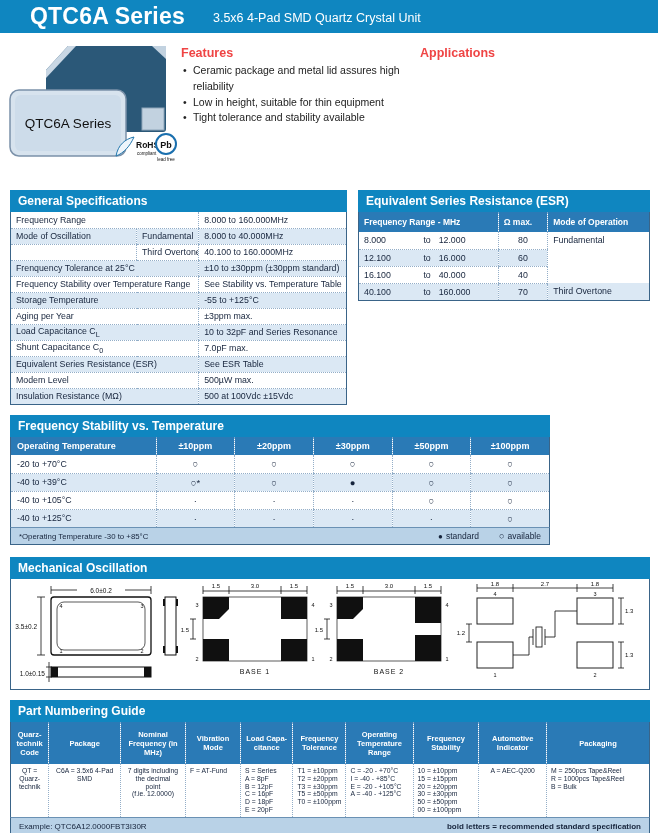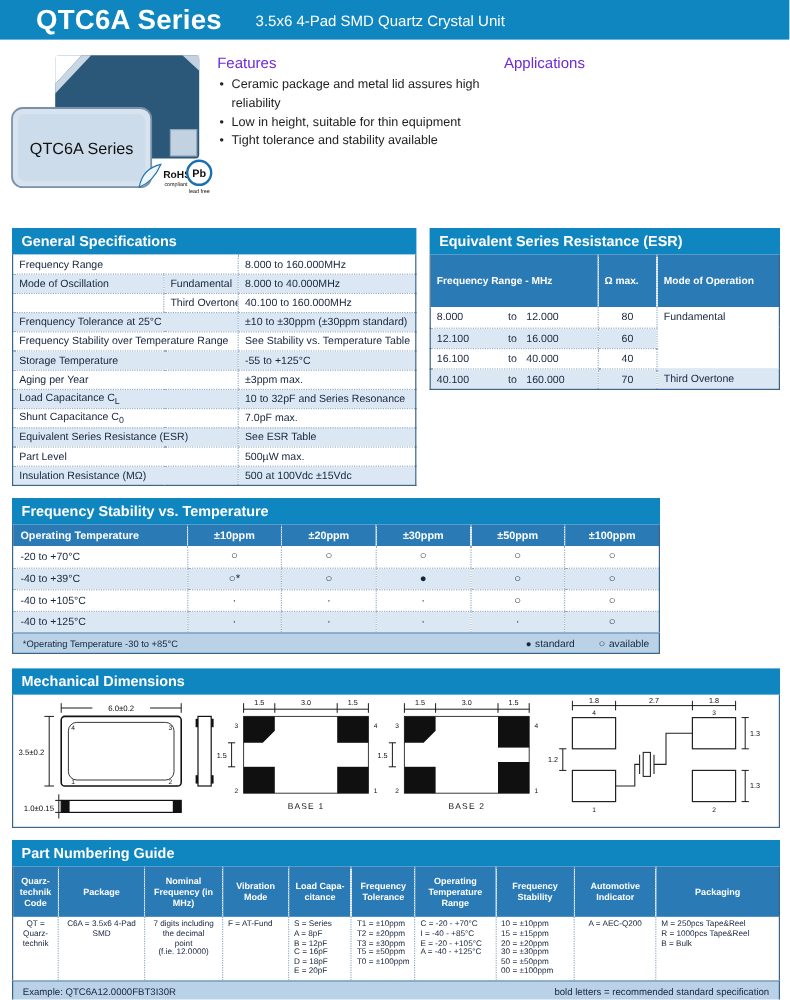--- a/index.html
+++ b/index.html
@@ -8,40 +8,40 @@
 
   
   .topbar { position:absolute; left:0; top:0; width:658px; height:33px; background:#0f86c0; color:#fff; display:flex; align-items:center; }
   .topbar .title { font-size:23px; font-weight:bold; margin-left:30px; letter-spacing:.2px; }
   .topbar .subtitle { font-size:12.5px; margin-left:28px; margin-top:3px; }
 
   
   .product { position:absolute; left:6px; top:38px; width:172px; height:148px; }
   .features { position:absolute; left:181px; top:46px; width:233px; }
   .applications { position:absolute; left:420px; top:46px; width:236px; }
-  .blk-head { color:#6d28d9; font-size:12.5px; font-weight:normal; margin-bottom:3px; }
+  .blk-head { color:#ef4444; font-size:12.5px; font-weight:bold; margin-bottom:3px; }
   .bullets div { font-size:10.5px; color:#222; line-height:1.5; padding-left:12px; position:relative; }
   .bullets div::before { content:"•"; position:absolute; left:2px; }
 
   
   .sec-title { background:#0f86c0; color:#ffffff; font-weight:bold; font-size:12px; height:22px; line-height:22px; padding:0 8px; }
   table { border-collapse:collapse; width:100%; table-layout:fixed; }
   .boxed { border:1px solid #3a6488; border-top:none; }
   td, th { overflow:hidden; }
   .alt { background:#dbe8f4; }
 
   
   .gs-wrap { position:absolute; left:10px; top:190px; width:337px; }
   .gs td { font-size:8.8px; height:16px; padding:1px 5px; border-bottom:1px dotted #93aec8; white-space:nowrap; }
   .gs tr:last-child td { border-bottom:none; }
   .gs .val, .gs .sub { border-left:1px dotted #93aec8; }
 
   
   .esr-wrap { position:absolute; left:358px; top:190px; width:292px; }
-  .esr th { background:#2a7ab6; color:#fff; font-size:8.5px; font-weight:bold; height:18px; padding:17px 5px; text-align:left; border-left:1px dotted #7fa9cc; }
+  .esr th { background:#2a7ab6; color:#fff; font-size:8.5px; font-weight:bold; height:18px; padding:5px 5px; text-align:left; border-left:1px dotted #7fa9cc; }
   .esr th:first-child { border-left:none; }
   .esr td { font-size:8.8px; height:17px; padding:1px 5px; border-bottom:1px dotted #93aec8; white-space:nowrap; }
   .esr tr:last-child td { border-bottom:none; }
   .esr .ohm, .esr .mode { border-left:1px dotted #93aec8; }
   .esr .ohm { text-align:center; }
   .esr .mode { vertical-align:top; padding-top:3px; border-bottom:none; background:#fff; }
   .esr td.mode.last { background:#dbe8f4; }
   .esr-range { display:flex; }
   .esr-range .f { width:40%; } .esr-range .w { width:18%; text-align:center; } .esr-range .t { width:42%; }
 
@@ -63,21 +63,21 @@
 
   
   .png-wrap { position:absolute; left:10px; top:700px; width:640px; }
   .png th { background:#2a7ab6; color:#fff; font-size:7.5px; font-weight:bold; height:42px; padding:2px 2px; text-align:center; line-height:1.2; border-left:1px dotted #7fa9cc; vertical-align:middle; }
   .png th:first-child { border-left:none; }
   .png td { font-size:6.8px; height:44px; vertical-align:top; padding:3px 2px; line-height:1.15; border-left:1px dotted #93aec8; }
   .png td:first-child { border-left:none; }
   .png td.ctr, .png td.ctr div { text-align:center; }
   .png td.lft { padding-left:4px; }
   .png-foot { display:flex; justify-content:space-between; align-items:center; background:#b9d2e7; height:20px; font-size:8px; padding:0 8px; border:1px solid #3a6488; border-top:1px solid #6a91b4; }
-  .png-foot .note { font-weight:normal; }
+  .png-foot .note { font-weight:bold; }
 
   svg text { fill:#111; }
 </style>
 </head>
 <body>
 
 <div class="page">
 
   <div class="topbar">
     <div class="title">QTC6A Series</div>
@@ -165,21 +165,21 @@
       </tr>
       <tr>
         <td colspan="2"><span>Shunt Capacitance C</span><sub>0</sub></td>
         <td class="val">7.0pF max.</td>
       </tr>
       <tr class="alt">
         <td colspan="2">Equivalent Series Resistance (ESR)</td>
         <td class="val">See ESR Table</td>
       </tr>
       <tr>
-        <td colspan="2">Part Level</td>
+        <td colspan="2">Modem Level</td>
         <td class="val">500µW max.</td>
       </tr>
       <tr class="alt">
         <td colspan="2">Insulation Resistance (MΩ)</td>
         <td class="val">500 at 100Vdc ±15Vdc</td>
       </tr>
     </tbody>
       </table>
   </div>
 
@@ -300,21 +300,21 @@
     <div class="stab-foot">
       <span>*Operating Temperature -30 to +85°C</span>
       <span class="legend">
         <span><span class="dot">●</span><span>standard</span></span>
         <span><span class="ring">○</span><span>available</span></span>
       </span>
     </div>
   </div>
 
   <div class="mech-wrap">
-    <div class="sec-title">Mechanical Dimensions</div>
+    <div class="sec-title">Mechanical Oscillation</div>
     <div class="mech-box">
       <svg width="638" height="109" viewBox="0 0 638 109">
 
         <g stroke="#111" stroke-width="0.8">
           <line x1="40" y1="7" x2="40" y2="15"></line>
             <line x1="140" y1="7" x2="140" y2="15"></line>
           <line x1="40" y1="11" x2="66" y2="11"></line>
             <line x1="114" y1="11" x2="140" y2="11"></line>
         </g>
         <text x="90" y="13.5" text-anchor="middle" font-size="6.5">6.0±0.2</text>

